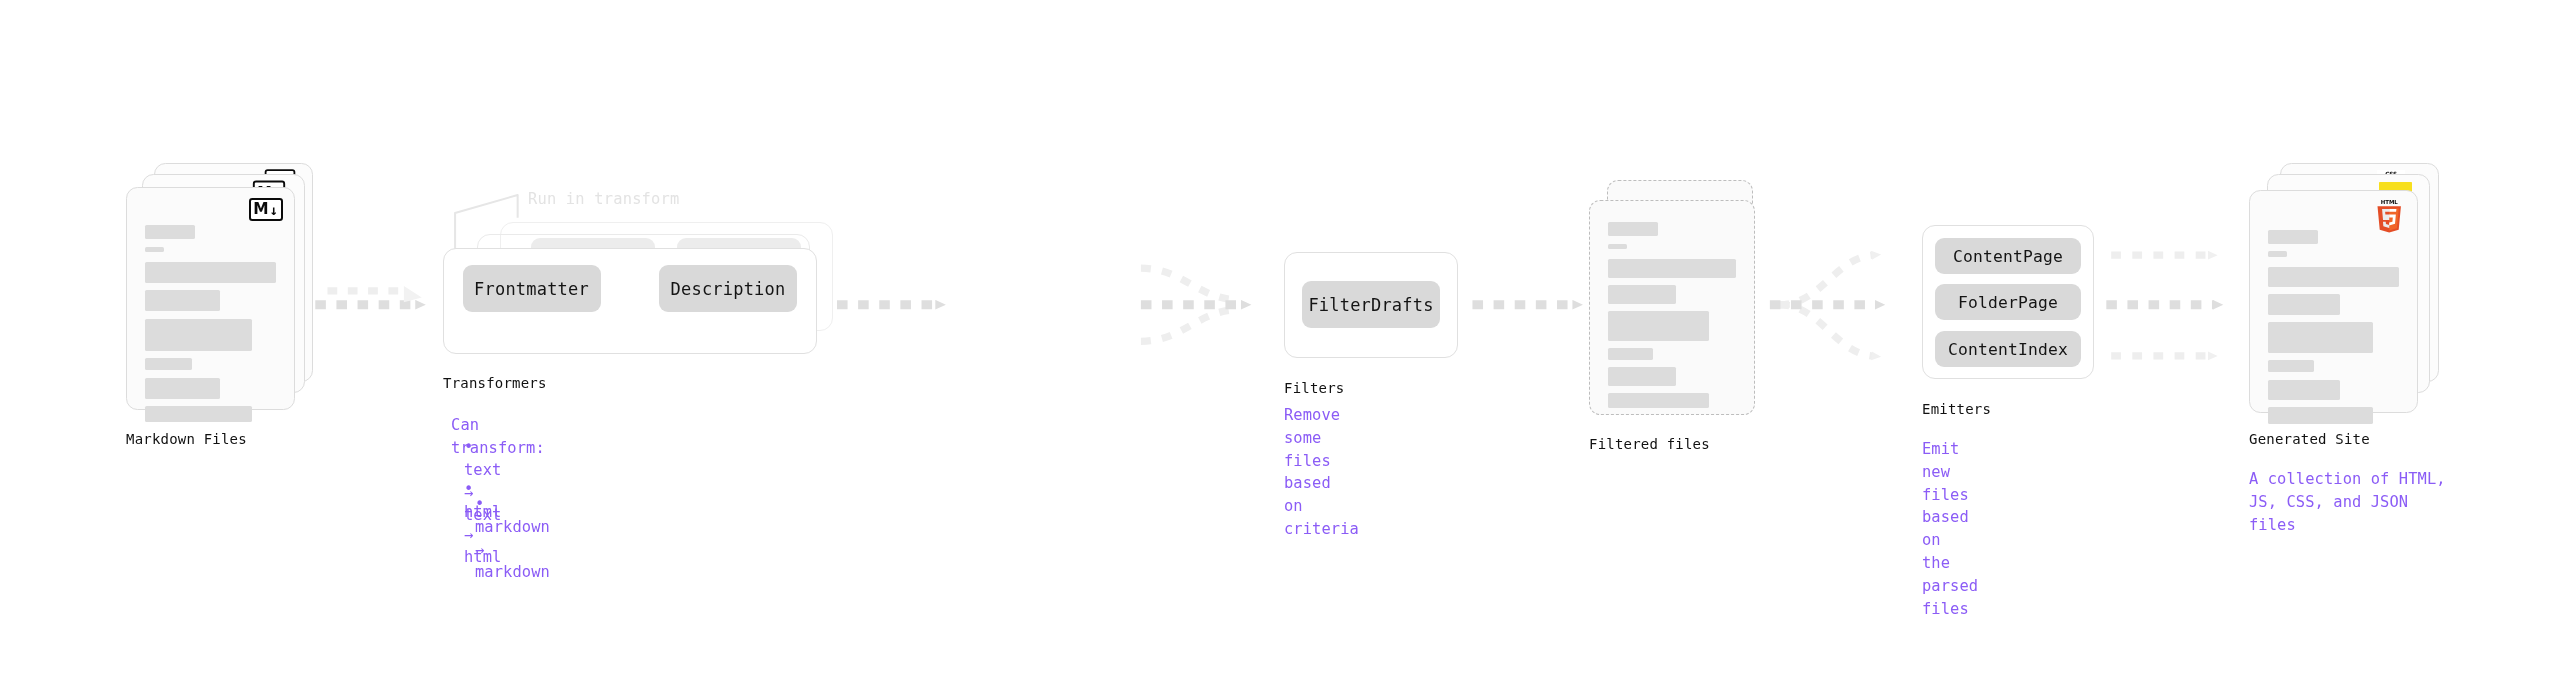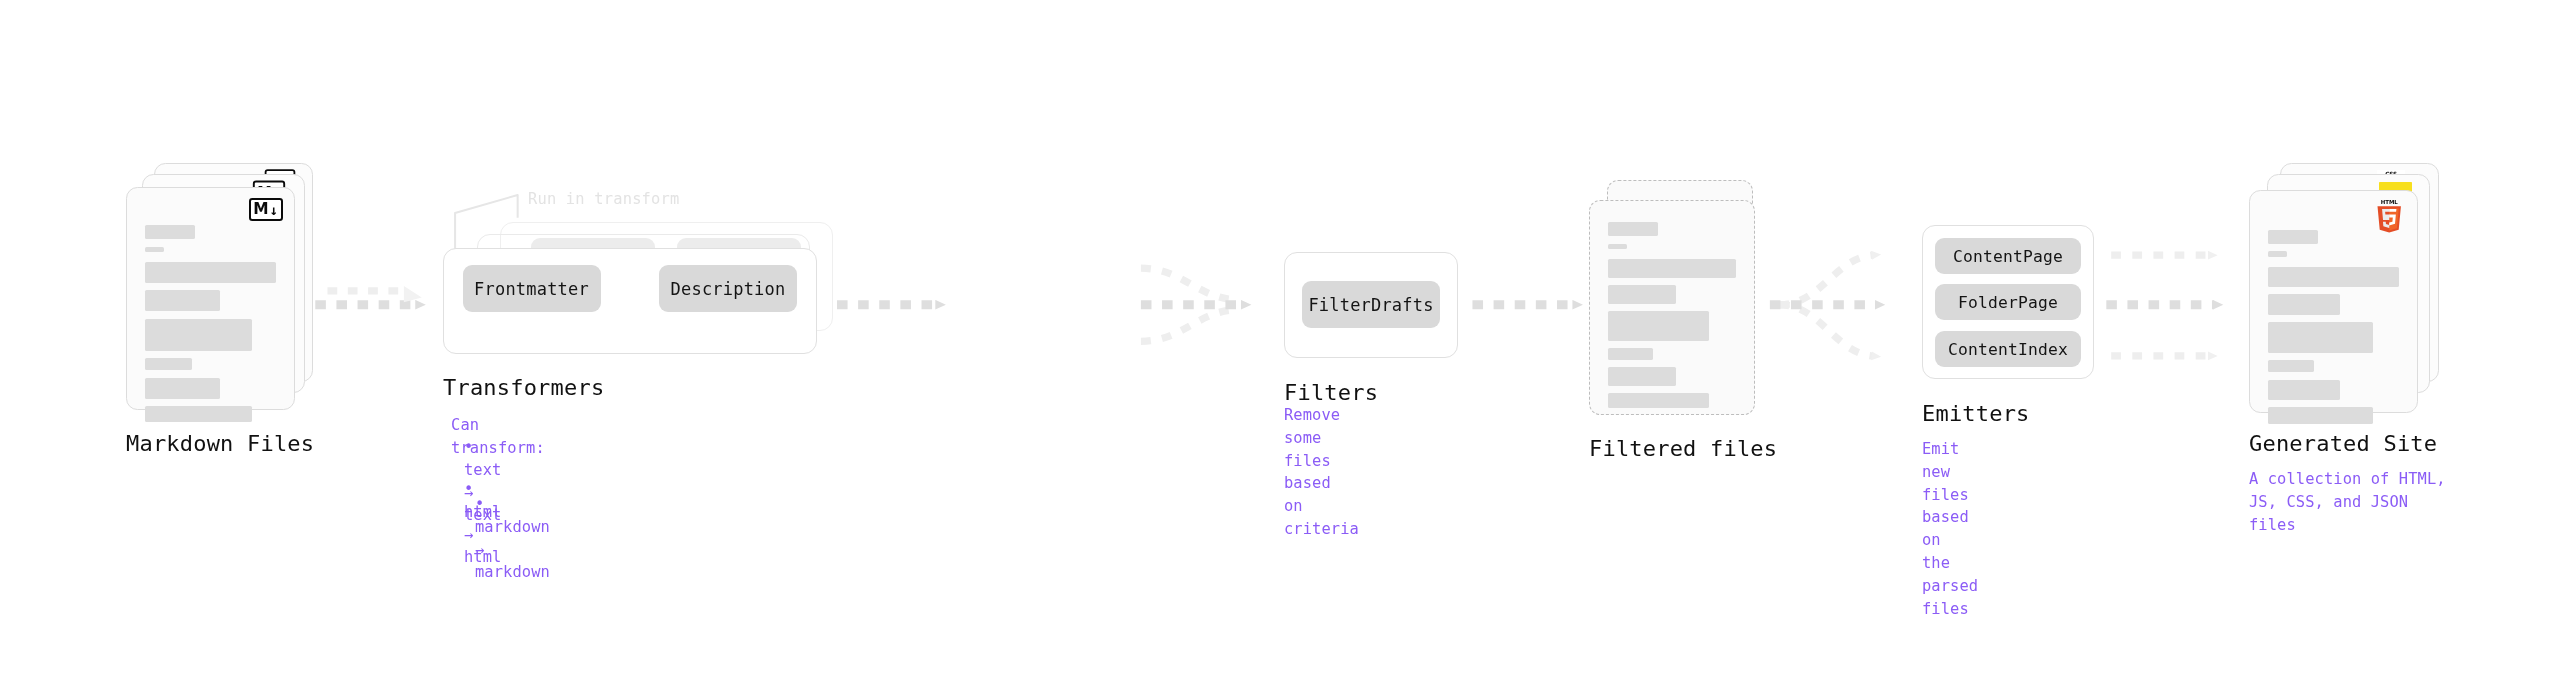--- a/index.html
+++ b/index.html
@@ -19,21 +19,21 @@
     height: 681px;
     background: #ffffff;
   }
 
   
   .node {
     position: absolute;
   }
 
   .node-title {
-    font-size: 22px;
+    font-size: 14px;
     font-weight: 400;
     color: #111111;
     letter-spacing: 0.2px;
     white-space: nowrap;
     line-height: 1.2;
   }
 
   .node-desc {
     font-size: 15.4px;
     color: #8b5cf6;

